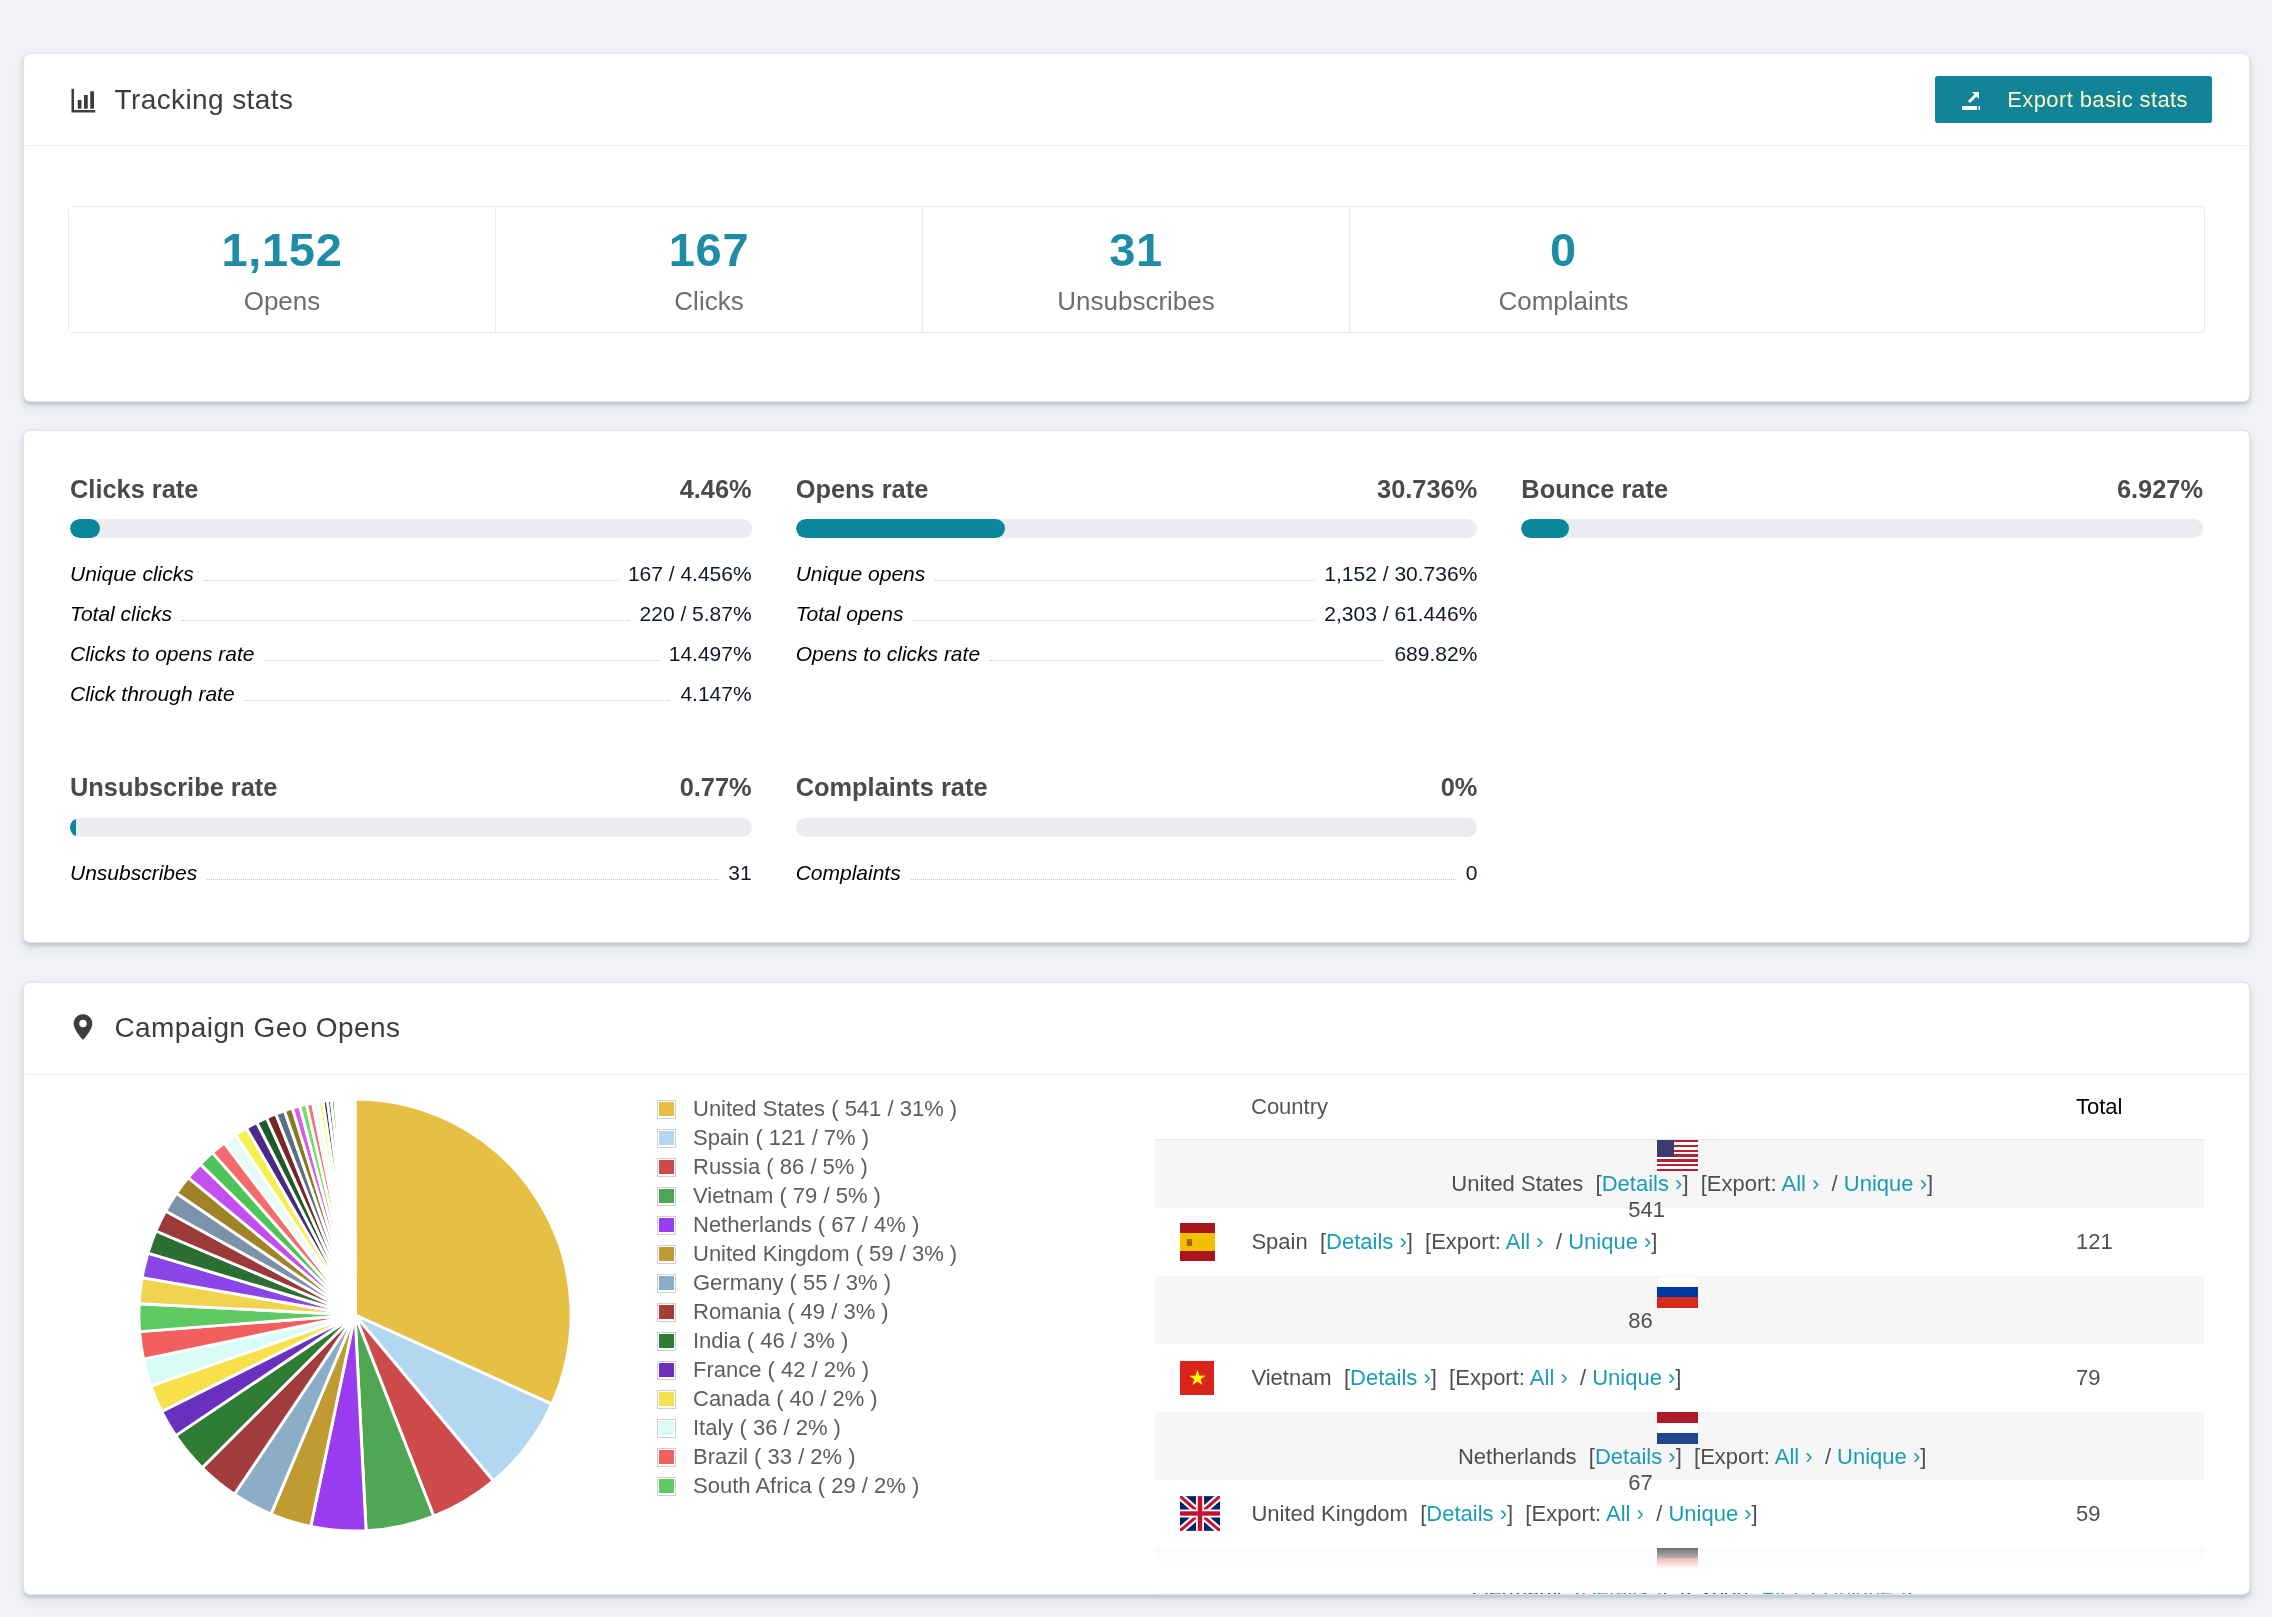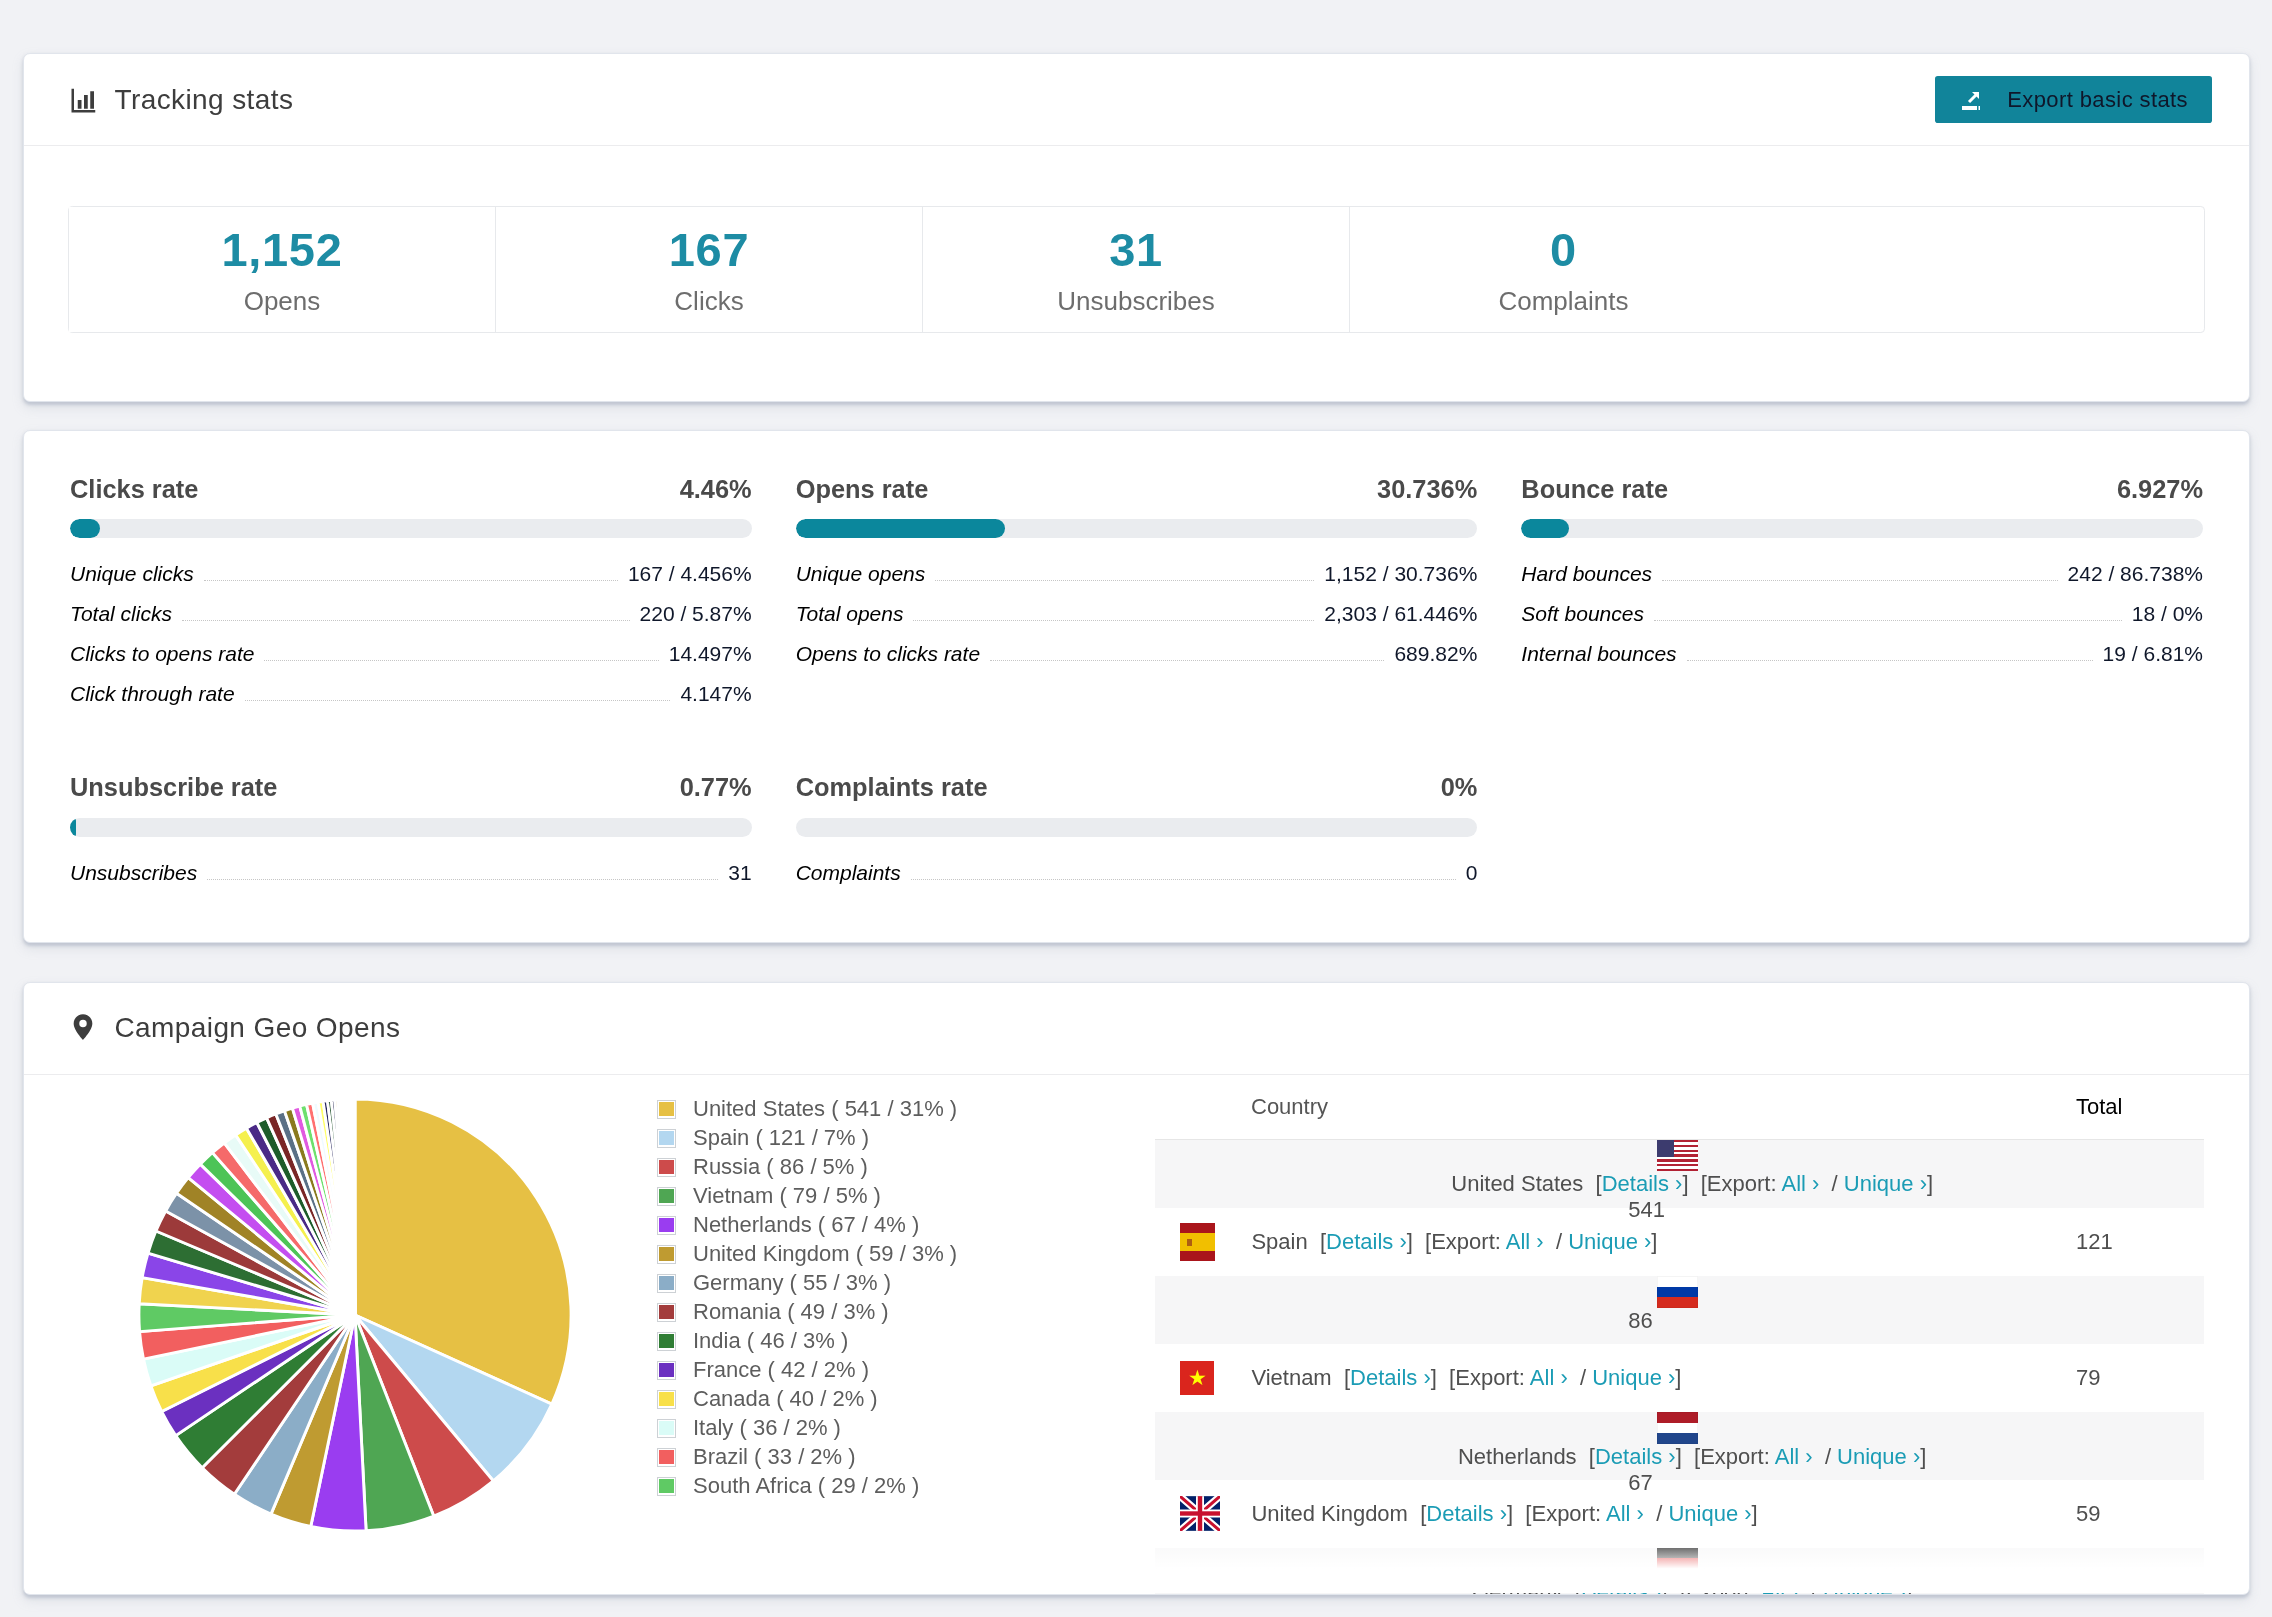--- a/index.html
+++ b/index.html
@@ -25,21 +25,21 @@
   .card-header {
     height:92px;
     display:flex; align-items:center;
     padding:0 37px 0 45px;
     border-bottom:1.4px solid #ececee;
   }
   .card-title { font-size:28px; color:#3d3d3d; letter-spacing:0.4px; display:flex; align-items:center; gap:15.5px; }
   .hdr-icon { width:30px; height:30px; display:inline-flex; }
   .spacer { flex:1; }
   .btn-export {
-    background:#11849a; color:#0f172a; border:none; cursor:pointer;
+    background:#11849a; color:#fef9c3; border:none; cursor:pointer;
     font-family:inherit; font-size:22px; letter-spacing:0.4px;
     height:47px; padding:0 24px; border-radius:2.8px;
     display:flex; align-items:center; gap:24px;
   }
 
   
   .tiles {
     margin:60px 44px 0 44px;
     display:grid; grid-template-columns:repeat(5,1fr);
     border:0.7px solid #e7e9ec; border-radius:4.2px;
@@ -233,37 +233,20 @@
         </div>
       </div>
       <div>
     <div class="rate-head">
       <span class="rate-title">Bounce rate</span>
       <span class="rate-value">6.927%</span>
     </div>
     <div class="rate-bar">
       <div class="rate-fill" style="width:6.927%"></div>
     </div>
-    <div class="rate-rows">
-      <div class="detail-row">
-        <span class="detail-label">Hard bounces</span>
-        <span class="detail-leader"></span>
-        <span class="detail-value">242 / 86.738%</span>
-      </div>
-      <div class="detail-row">
-        <span class="detail-label">Soft bounces</span>
-        <span class="detail-leader"></span>
-        <span class="detail-value">18 / 0%</span>
-      </div>
-      <div class="detail-row">
-        <span class="detail-label">Internal bounces</span>
-        <span class="detail-leader"></span>
-        <span class="detail-value">19 / 6.81%</span>
-      </div>
-        </div>
       </div>
       <div>
     <div class="rate-head">
       <span class="rate-title">Unsubscribe rate</span>
       <span class="rate-value">0.77%</span>
     </div>
     <div class="rate-bar">
       <div class="rate-fill" style="width:0.9%"></div>
     </div>
     <div class="rate-rows">

